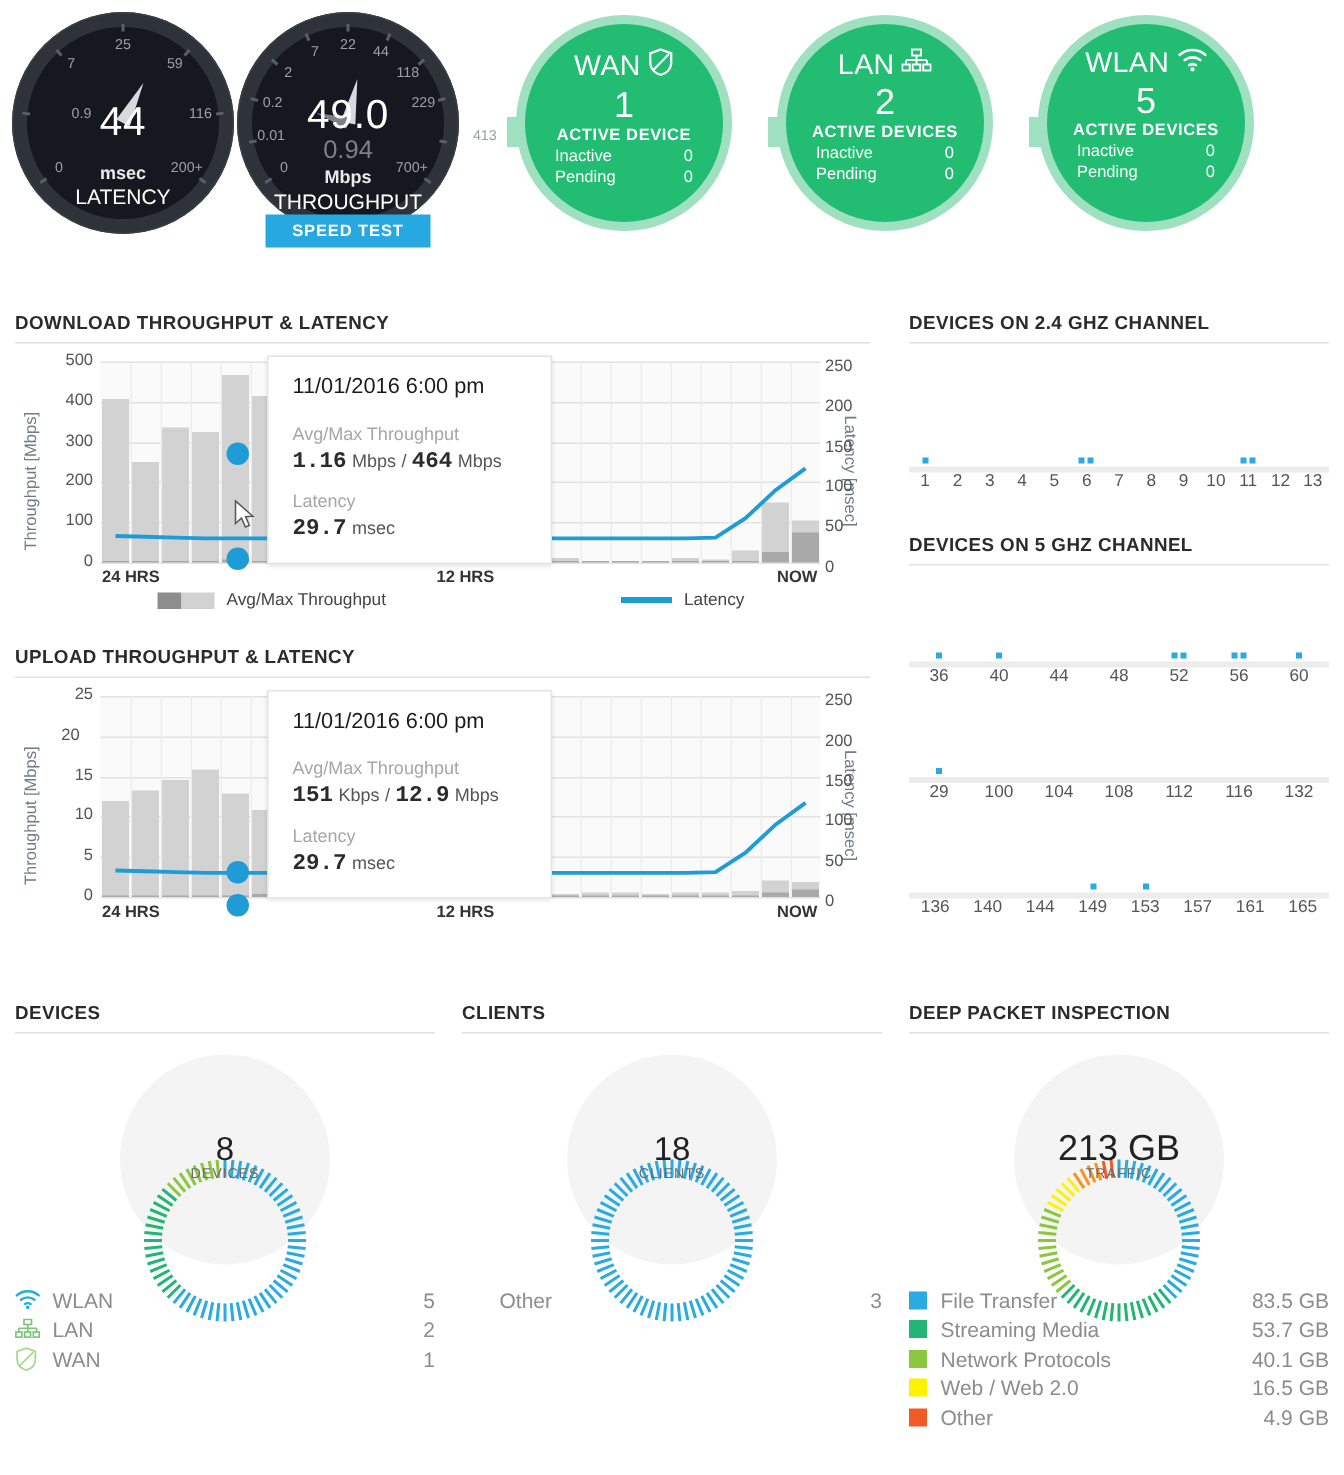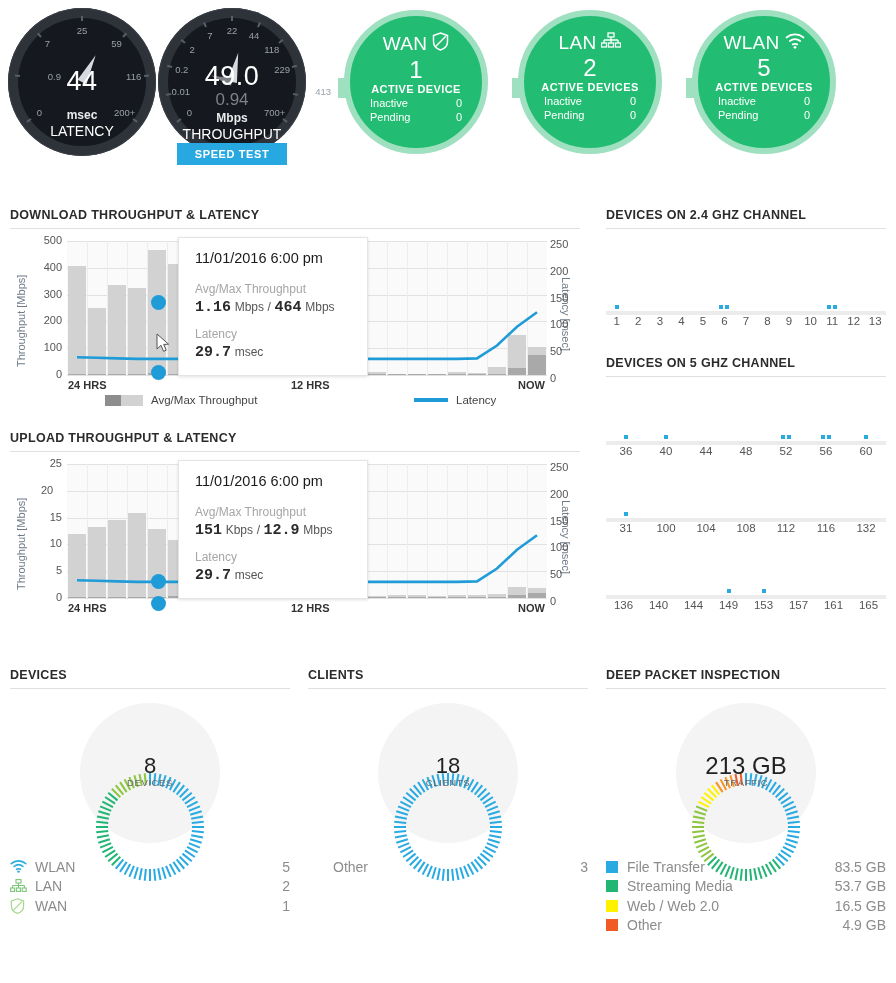--- a/index.html
+++ b/index.html
@@ -720,21 +720,21 @@
         <div class="chan-dot" style="left: 175px;"></div>
         <div class="chan-dot" style="left: 181px;"></div>
         <div class="chan-label" style="left: 220px;">56</div>
         <div class="chan-dot" style="left: 215px;"></div>
         <div class="chan-dot" style="left: 221px;"></div>
         <div class="chan-label" style="left: 260px;">60</div>
         <div class="chan-dot" style="left: 258px;"></div>
       </div>
     <div class="chan-axis" id="chan5b" style="margin-top:51px;">
         <div class="chan-line"></div>
-        <div class="chan-label" style="left: 20px;">31</div>
+        <div class="chan-label" style="left: 20px;">29</div>
         <div class="chan-dot" style="left: 18px;"></div>
         <div class="chan-label" style="left: 60px;">100</div>
         <div class="chan-label" style="left: 100px;">104</div>
         <div class="chan-label" style="left: 140px;">108</div>
         <div class="chan-label" style="left: 180px;">112</div>
         <div class="chan-label" style="left: 220px;">116</div>
         <div class="chan-label" style="left: 260px;">132</div>
       </div>
     <div class="chan-axis" id="chan5c" style="margin-top:51px;">
         <div class="chan-line"></div>
@@ -1035,20 +1035,25 @@
           <span class="legend-sq" style="background: rgb(41, 171, 226);"></span>
           <span class="nm">File Transfer</span>
           <span class="vl">83.5 GB</span>
         </div>
         <div class="legend-item">
           <span class="legend-sq" style="background: rgb(34, 181, 115);"></span>
           <span class="nm">Streaming Media</span>
           <span class="vl">53.7 GB</span>
         </div>
         <div class="legend-item">
+          <span class="legend-sq" style="background: rgb(140, 198, 63);"></span>
+          <span class="nm">Network Protocols</span>
+          <span class="vl">40.1 GB</span>
+        </div>
+        <div class="legend-item">
           <span class="legend-sq" style="background: rgb(255, 242, 0);"></span>
           <span class="nm">Web / Web 2.0</span>
           <span class="vl">16.5 GB</span>
         </div>
         <div class="legend-item">
           <span class="legend-sq" style="background: rgb(241, 90, 36);"></span>
           <span class="nm">Other</span>
           <span class="vl">4.9 GB</span>
         </div>
       </div>

